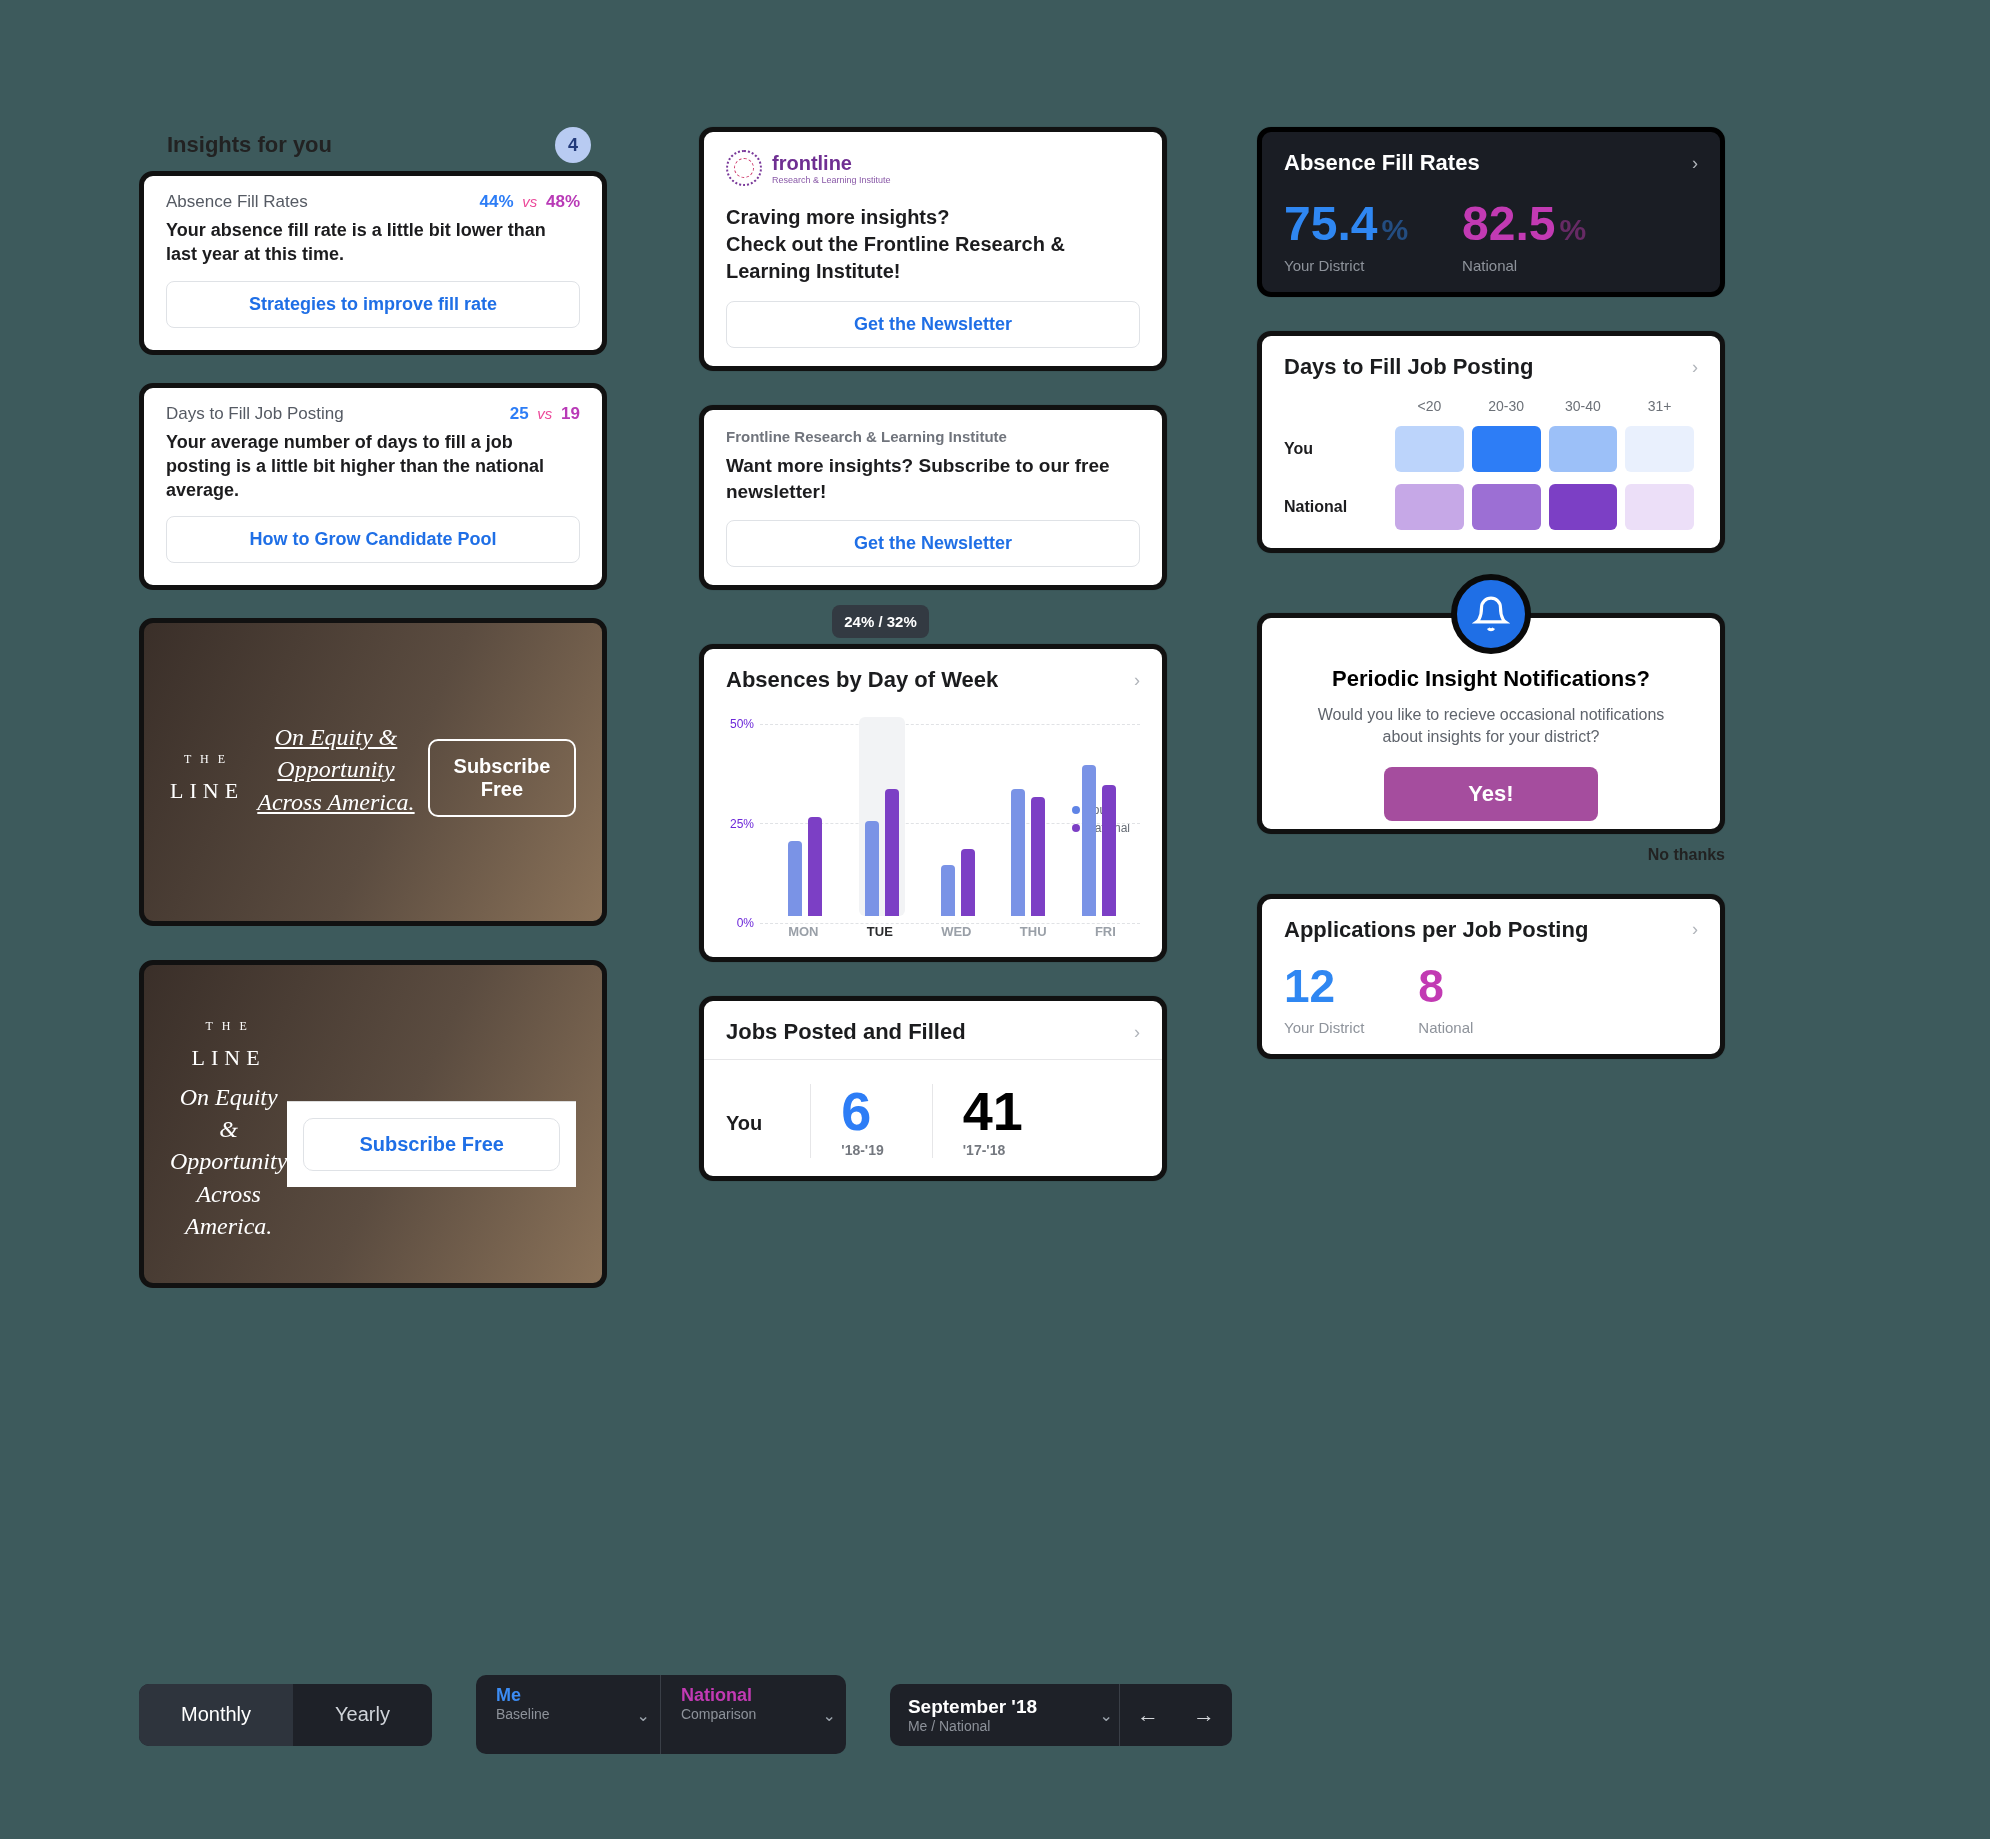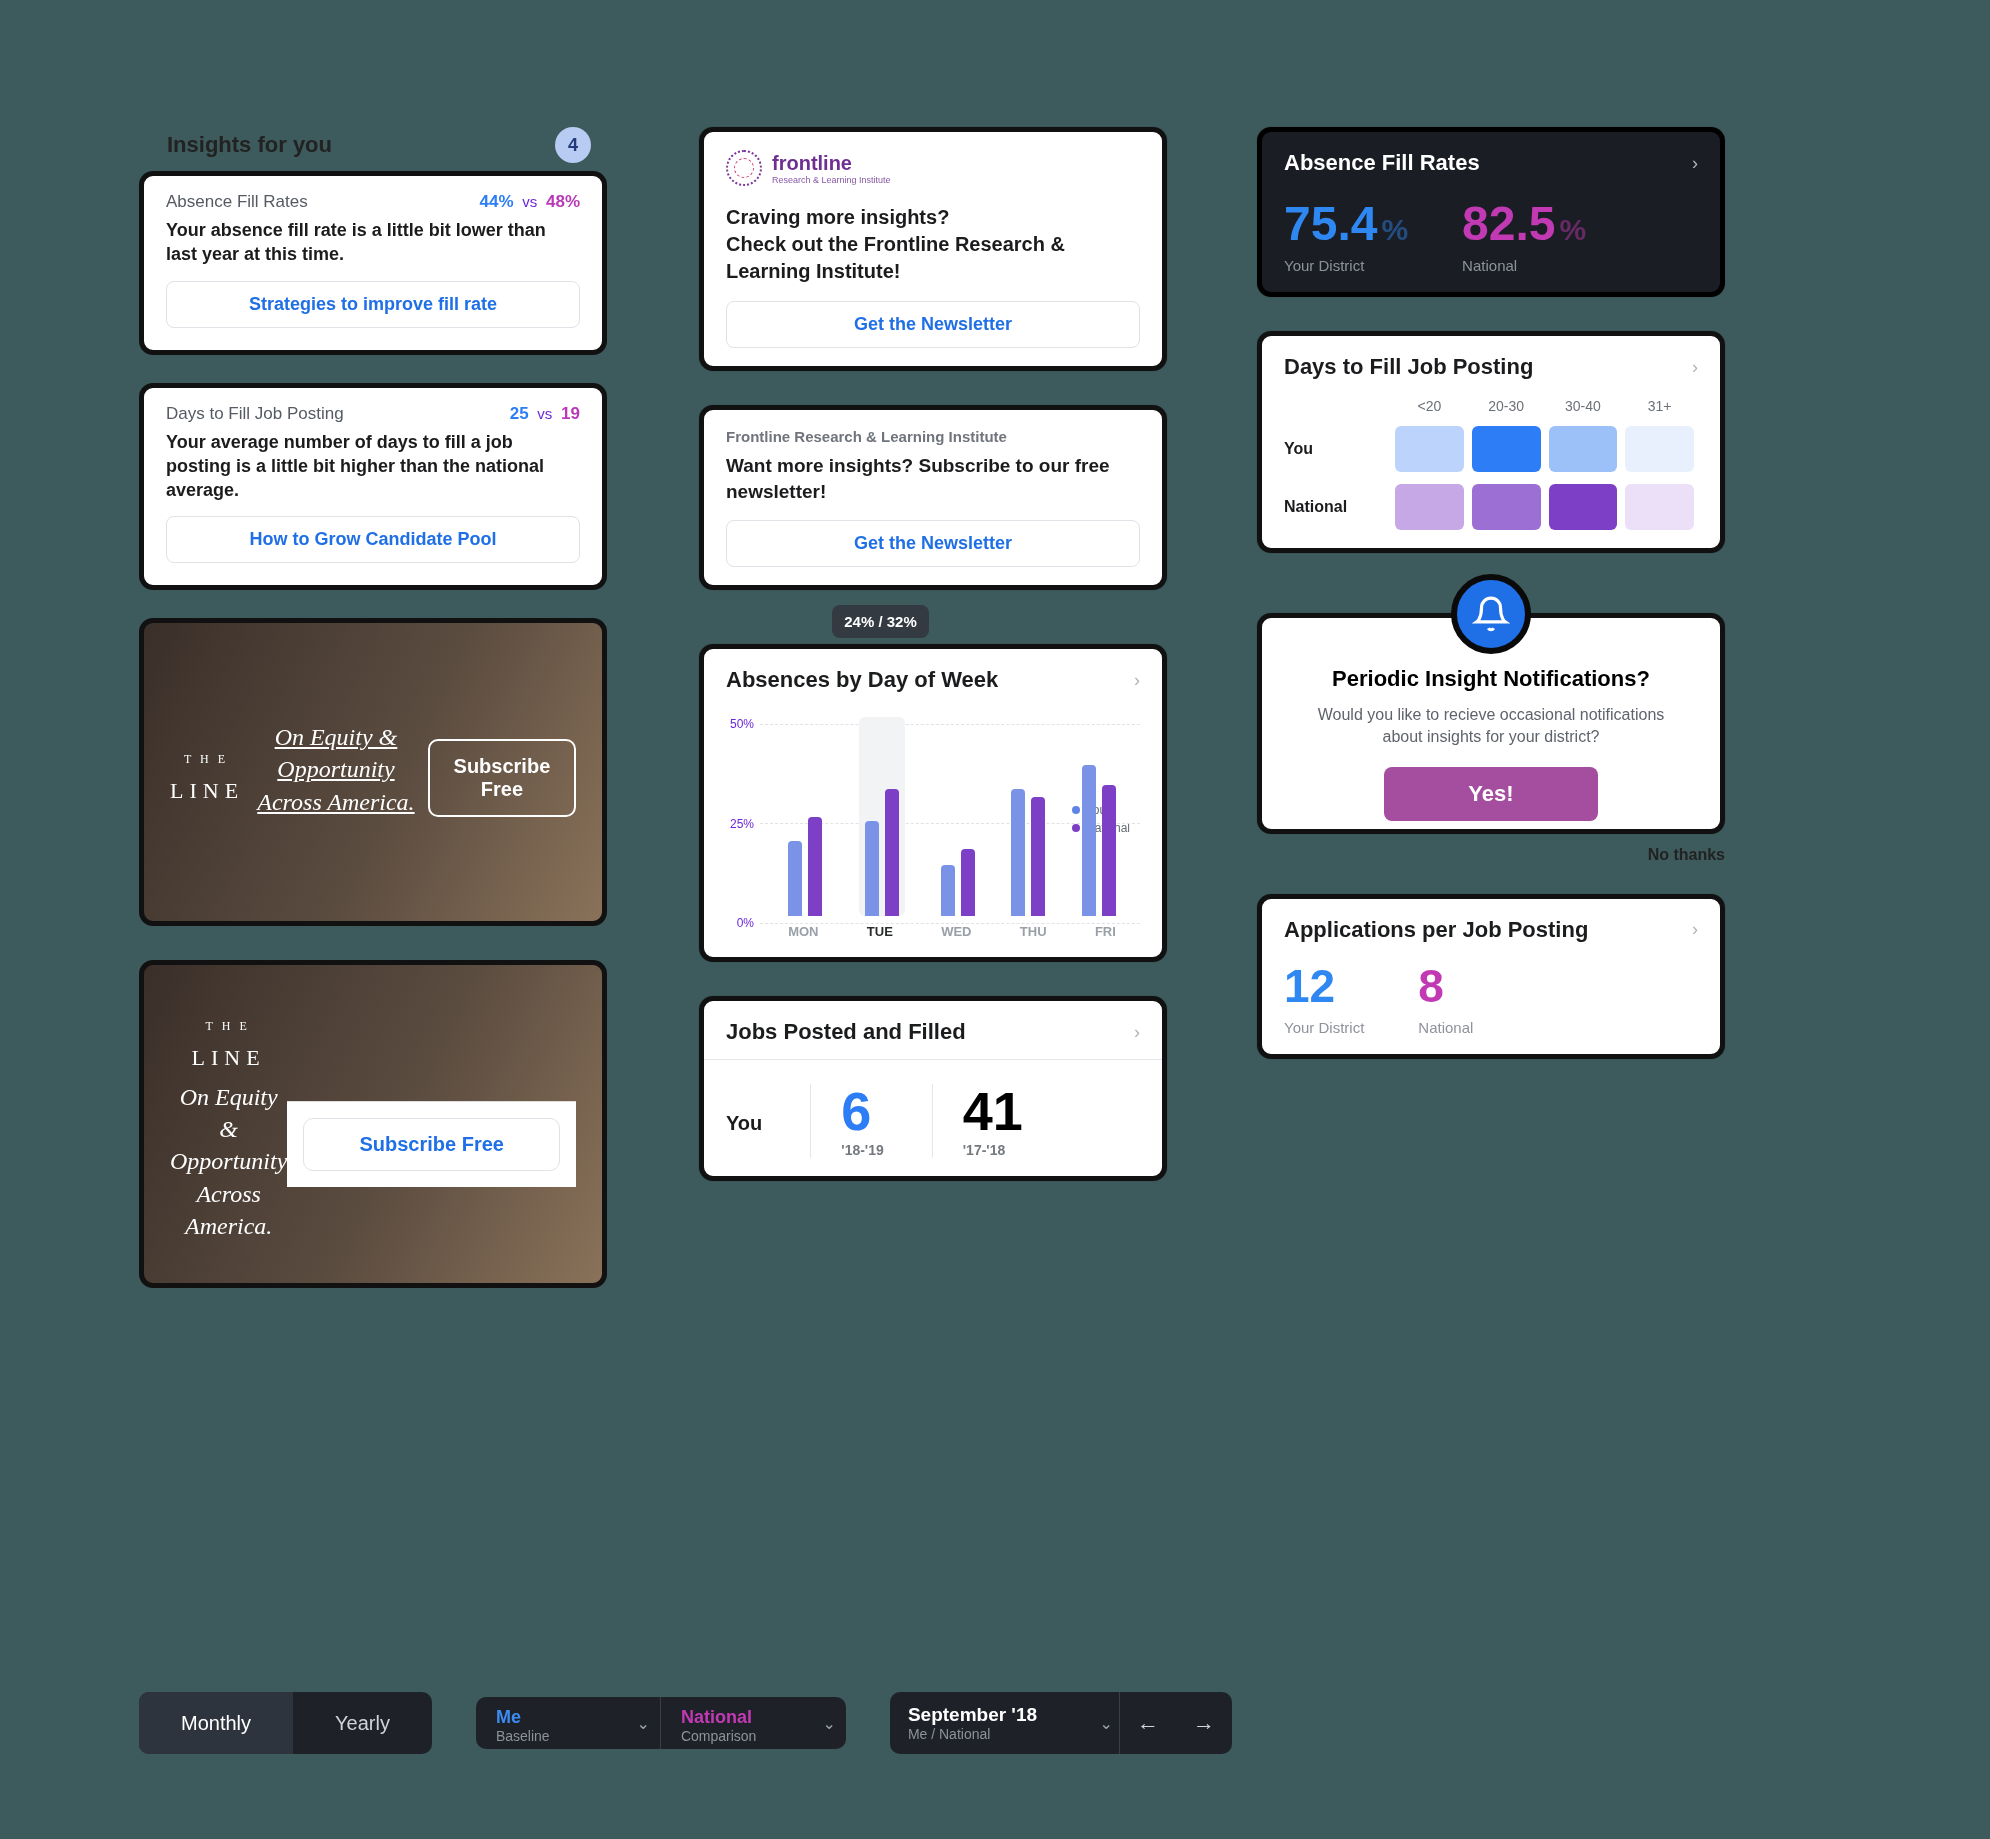--- a/index.html
+++ b/index.html
@@ -33,21 +33,21 @@
 
   
   .ins-head { display:flex; justify-content:space-between; align-items:center; padding:0 16px 8px 28px; }
   .ins-head h3 { font-size:22px; font-weight:800; color:#222; }
   .badge { background:#b8cbf2; color:#223a7a; border-radius:994px; width:36px; height:36px; display:flex; align-items:center; justify-content:center; font-weight:700; font-size:18px; }
 
   
   .ins-card { background:#fff; border:5px solid #111; border-radius:14px; padding:16px 22px 22px; margin-bottom:28px; }
   .ins-top { display:flex; justify-content:space-between; font-size:17px; color:#555a63; margin-bottom:6px; }
   .vs .a { color:#2d7df6; font-weight:700; }
-  .vs .vsword { color:#6d28d9; font-size:15px; margin:3px 4px; }
+  .vs .vsword { color:#ec4899; font-size:15px; margin:3px 4px;font-style:italic; }
   .vs .b { color:#b93ab7; font-weight:700; }
   .ins-body { font-size:18px; font-weight:700; color:#1c1c1e; line-height:1.35; margin-bottom:14px; }
   .btn-outline { display:block; width:100%; text-align:center; padding:12px 0; border:1px solid #dfe2e6; border-radius:8px; color:#1f6fe6; font-weight:700; font-size:18px; background:#fff; cursor:pointer; }
 
   
   .line-card { position:relative; border:5px solid #111; border-radius:14px; overflow:hidden; margin-bottom:34px; height: 308px; background:linear-gradient(115deg,#3a2f29,#5b4c40 55%,#8a7259); }
   .line-inner { position:absolute; inset:0; display:flex; flex-direction:row; align-items:center; justify-content:flex-end; padding:40px 26px 28px; text-align:center; color:#fff; }
   .line-logo { font-family:"Times New Roman", serif; letter-spacing:6px; font-size:22px; }
   .line-logo .the{ font-size:12px; letter-spacing:3px; vertical-align:top; margin-right:2px; }
   .line-tag { font-family:"Times New Roman", serif; font-style:italic; font-size:24px; line-height:1.35; margin:10px 0 28px; }
@@ -124,21 +124,21 @@
   .notif p{ font-size:16px; color:#5f646c; padding:0 28px; line-height:1.4; margin-bottom:18px;}
   .yes-btn{ background:#a54d9e; color:#fff; font-weight:800; font-size:22px; border:none; border-radius:8px; padding:14px 84px; cursor:pointer;}
   .nothanks{ text-align:right; font-weight:800; color:#222; margin-top:-22px; margin-bottom:30px;}
 
   
   .bottom { position:absolute; left:139px; right:139px; bottom:86px; display:flex; gap:44px; align-items:center; }
   .seg { display:flex; background:#1e2128; border-radius:10px; overflow:hidden; height:62px; }
   .seg .opt{ padding:0 42px; display:flex; align-items:center; font-size:20px; color:#fff; cursor:pointer;}
   .seg .opt:first-child{ background:#2e343d;}
   .seg .opt:last-child{ color:#cfd3d9;}
-  .pick { display:flex; background:#1e2128; border-radius:10px; height:52px; overflow:hidden; }
+  .pick { display:flex; background:#1e2128; border-radius:10px; height:79px; overflow:hidden; }
   .pick .p{ padding:10px 20px; min-width:185px; border-right:1px solid #3a3f47; position:relative;}
   .pick .p:last-child{ border-right:0;}
   .pick .p .t{ font-size:18px; font-weight:700;}
   .pick .p .s{ font-size:14px; color:#8d929a;}
   .pick .p.blue .t{ color:#3c8cf4;}
   .pick .p.pink .t{ color:#c23ab3;}
   .pick .car{ position:absolute; right:10px; top:50%; transform:translateY(-50%); color:#9aa2ab;}
   .datepick{ display:flex; background:#1e2128; border-radius:10px; height:62px; align-items:center; color:#fff;}
   .datepick .main{ padding:10px 18px; position:relative; min-width:229px;}
   .datepick .main .t{ font-size:19px; font-weight:700; color:#fff;}

